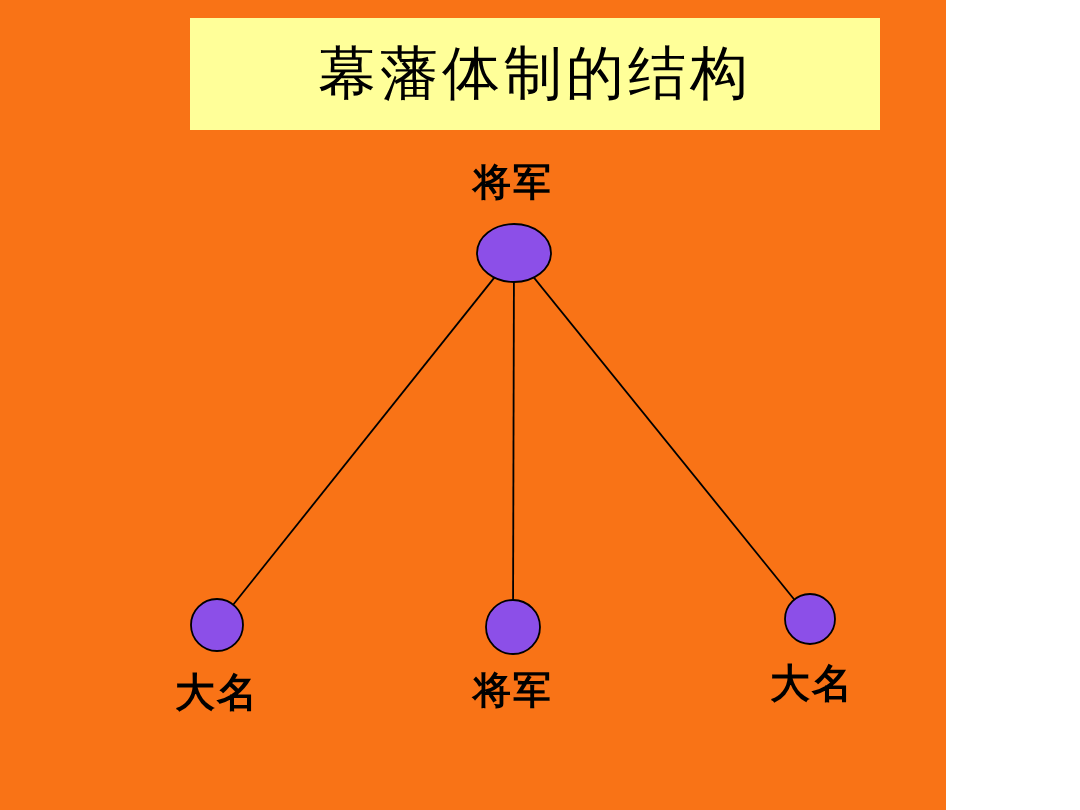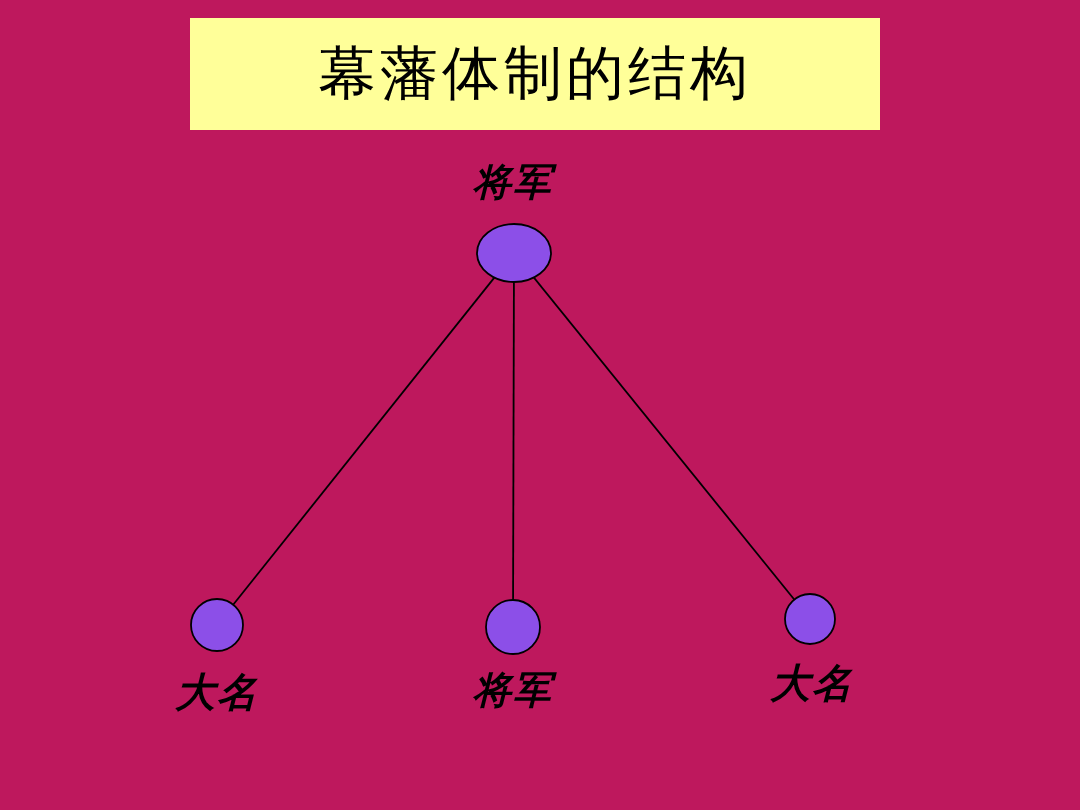--- a/index.html
+++ b/index.html
@@ -2,23 +2,23 @@
 <html><head>
 <meta charset="utf-8">
 <style>
   html, body {
     margin: 0;
     padding: 0;
     background: #ffffff;
   }
   .slide {
     position: relative;
-    width: 1080px;
+    width: 946px;
     height: 810px;
-    background: #be185d;
+    background: #f97316;
     overflow: hidden;
     font-family: "Liberation Serif", serif;
   }
   .title-banner {
     position: absolute;
     left: 190px;
     top: 18px;
     width: 690px;
     height: 112px;
     background: #FFFF99;
@@ -41,21 +41,20 @@
   }
   .node-label {
     position: absolute;
     color: #000000;
     font-weight: bold;
     font-size: 38px;
     text-align: center;
     width: 160px;
     font-family: "Liberation Sans", "DejaVu Sans", sans-serif;
     letter-spacing: 2px;
-    font-style: italic;
   }
   .label-top      { left: 433px; top: 157px; }
   .label-bottom-left  { left: 137px; top: 665px; font-size: 40px; }
   .label-bottom-middle{ left: 433px; top: 665px; }
   .label-bottom-right { left: 732px; top: 656px; font-size: 40px; }
 </style>
 </head>
 <body>
 
 <div class="slide">

